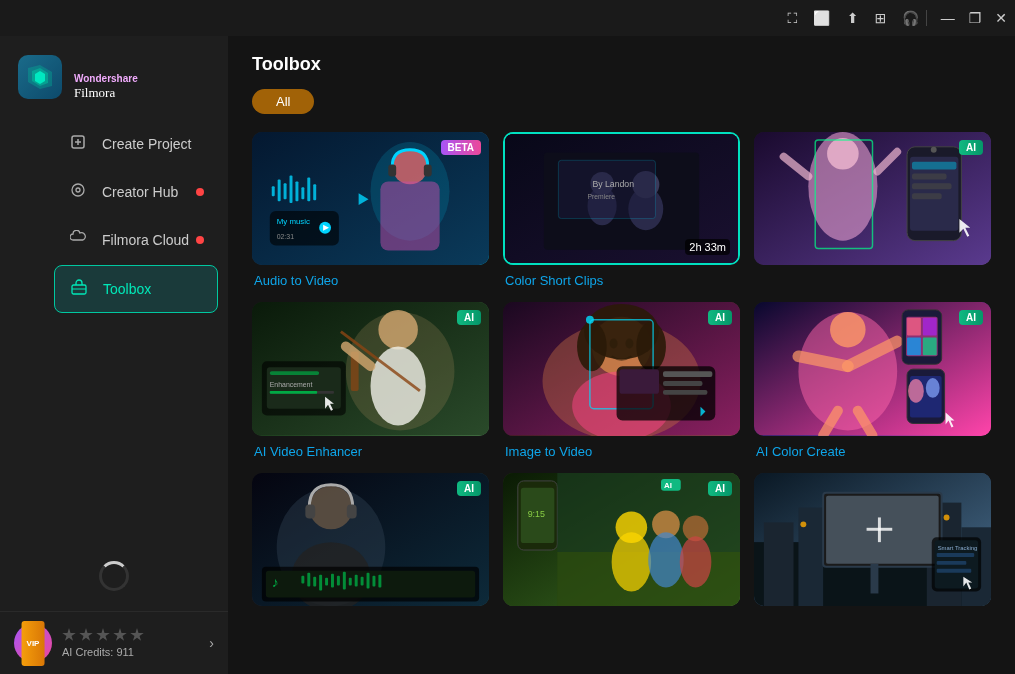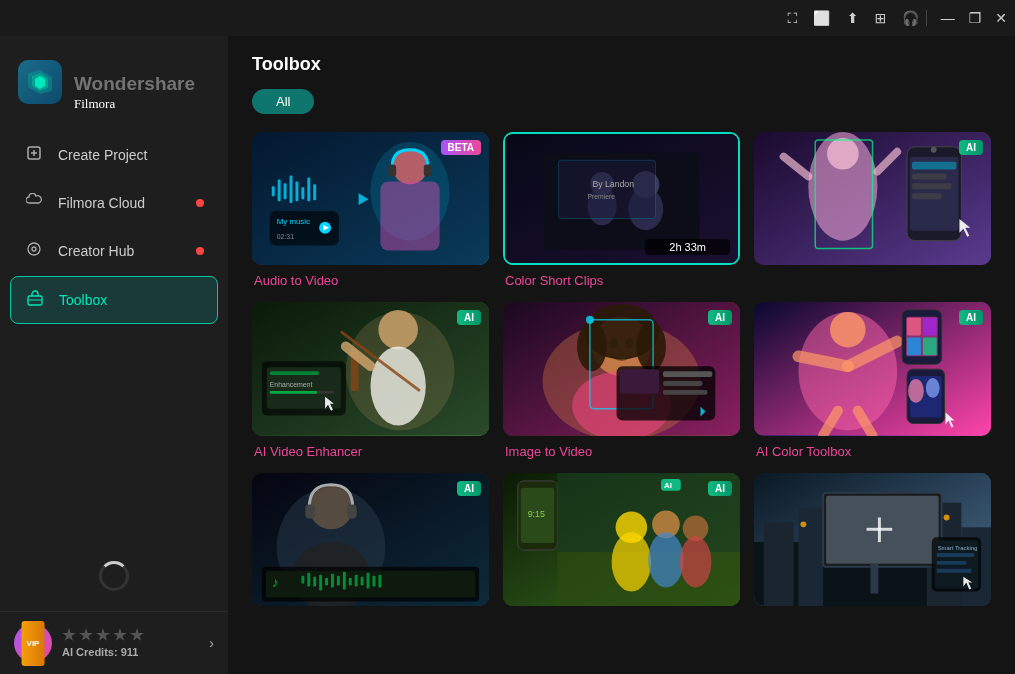--- a/index.html
+++ b/index.html
@@ -84,38 +84,39 @@
       display: flex;
       align-items: center;
       justify-content: center;
       flex-shrink: 0;
     }
     .logo-text {
       display: flex;
       flex-direction: column;
     }
     .logo-title {
-      font-size: 19px;
+      font-size: 10px;
       font-weight: 700;
-      color: #737373;
+      color: #f0abfc;
       line-height: 1.2;
       margin-top: 21px;
     }
     .logo-subtitle {
       font-size: 13px;
       color: #fff;
       font-weight: 400;
       font-family: Liberation Serif, serif;
     }
 
     .sidebar-nav {
       display: flex;
       flex-direction: column;
       gap: 2px;
       padding: 0 10px;
+      margin-left: 44px;
     }
     .nav-item {
       display: flex;
       align-items: center;
       gap: 14px;
       padding: 13px 14px;
       border-radius: 8px;
       cursor: pointer;
       position: relative;
       color: #ccc;
@@ -237,21 +238,21 @@
     }
     .filter-btn {
       padding: 5px 24px;
       border-radius: 20px;
       font-size: 13px;
       cursor: pointer;
       border: none;
       outline: none;
     }
     .filter-btn.active {
-      background: #0f766e;
+      background: #a16207;
       color: #fff;
     }
     .filter-btn:not(.active) {
       background: transparent;
       color: #888;
       border: 1px solid #333;
     }
 
     
     .grid-container {
@@ -337,32 +338,32 @@
       color: #fff;
     }
 
     .card-timestamp {
       position: absolute;
       bottom: 8px;
       right: 8px;
       background: rgba(0,0,0,0.7);
       color: #fff;
       font-size: 11px;
-      padding: 2px 24px;
+      padding: 2px 4px;
       border-radius: 4px;
     }
 
     .tool-card-wrapper {
       display: flex;
       flex-direction: column;
     }
     .tool-card-name {
       padding: 8px 2px 0;
       font-size: 13px;
-      color: #ec4899;
+      color: #0ea5e9;
     }
   </style>
 </head>
 <body>
 
 <div class="title-bar">
   <div class="title-bar-icons">
     <span class="title-bar-icon">⛶</span>
     <span class="title-bar-icon">⬜</span>
     <span class="title-bar-icon">⬆</span>
@@ -401,34 +402,34 @@
             <rect x="2" y="2" width="12" height="12" rx="2" stroke="#aaa" stroke-width="1.5" fill="none"></rect>
             <line x1="8" y1="5" x2="8" y2="11" stroke="#aaa" stroke-width="1.5"></line>
             <line x1="5" y1="8" x2="11" y2="8" stroke="#aaa" stroke-width="1.5"></line>
           </svg>
         </span>
         <span>Create Project</span>
       </div>
       <div class="nav-item">
         <span class="nav-icon">
           <svg width="16" height="16" viewBox="0 0 16 16" fill="none">
-            <path d="M3 10a3 3 0 010-6 3.5 3.5 0 016.9-1A3 3 0 0113 10H3z" stroke="#aaa" stroke-width="1.3" fill="none"></path>
-          </svg>
-        </span>
-        <span>Filmora Cloud</span>
-        <div class="nav-badge"></div>
-      </div>
-      <div class="nav-item">
-        <span class="nav-icon">
-          <svg width="16" height="16" viewBox="0 0 16 16" fill="none">
             <circle cx="8" cy="8" r="6" stroke="#aaa" stroke-width="1.3" fill="none"></circle>
             <circle cx="8" cy="8" r="2" stroke="#aaa" stroke-width="1.3" fill="none"></circle>
           </svg>
         </span>
         <span>Creator Hub</span>
+        <div class="nav-badge"></div>
+      </div>
+      <div class="nav-item">
+        <span class="nav-icon">
+          <svg width="16" height="16" viewBox="0 0 16 16" fill="none">
+            <path d="M3 10a3 3 0 010-6 3.5 3.5 0 016.9-1A3 3 0 0113 10H3z" stroke="#aaa" stroke-width="1.3" fill="none"></path>
+          </svg>
+        </span>
+        <span>Filmora Cloud</span>
         <div class="nav-badge"></div>
       </div>
       <div class="nav-item active">
         <span class="nav-icon">
           <svg width="16" height="16" viewBox="0 0 16 16" fill="none">
             <rect x="1" y="6" width="14" height="9" rx="1.5" stroke="#00e8b8" stroke-width="1.3" fill="none"></rect>
             <path d="M5 6V4a3 3 0 016 0v2" stroke="#00e8b8" stroke-width="1.3" fill="none"></path>
             <line x1="1" y1="10" x2="15" y2="10" stroke="#00e8b8" stroke-width="1"></line>
           </svg>
         </span>
@@ -440,21 +441,21 @@
 
     <div class="sidebar-loading">
       <div class="spinner"></div>
     </div>
 
     <div class="sidebar-footer">
       <div class="avatar-wrap">
         <div class="avatar"></div>
         <div class="vip-badge">VIP</div>
       </div>
-      <div style="display:flex;flex-direction:column;gap:4px;font-weight:bold;">
+      <div style="display:flex;flex-direction:column;gap:4px;">
         <div class="footer-stars">
           <div class="star"></div>
           <div class="star"></div>
           <div class="star"></div>
           <div class="star"></div>
           <div class="star"></div>
         </div>
         <span class="footer-credits">AI Credits: 911</span>
       </div>
       <div class="footer-arrow">›</div>
@@ -693,21 +694,21 @@
                 <rect x="155" y="68" width="38" height="55" rx="6" fill="#1a1a3a" stroke="#333" stroke-width="1"></rect>
                 <rect x="158" y="75" width="32" height="42" rx="2" fill="#2233aa" opacity="0.5"></rect>
                 <ellipse cx="164" cy="90" rx="8" ry="12" fill="#ff88aa" opacity="0.7"></ellipse>
                 <ellipse cx="181" cy="87" rx="7" ry="10" fill="#88aaff" opacity="0.7"></ellipse>
 
                 <polygon points="194,112 194,124 197,120 200,127 202,126 199,120 203,120" fill="#fff" opacity="0.9"></polygon>
               </svg>
             </div>
             <div class="card-badge badge-ai">AI</div>
           </div>
-          <div class="tool-card-name">AI Color Toolbox</div>
+          <div class="tool-card-name">AI Color Create</div>
         </div>
 
         <div class="tool-card-wrapper">
           <div class="tool-card">
             <div class="tool-card-thumb thumb-row3-1">
               <svg width="100%" height="100%" viewBox="0 0 240 135" preserveAspectRatio="xMidYMid slice">
                 <defs>
                   <linearGradient id="bg7" x1="0" y1="0" x2="1" y2="1">
                     <stop offset="0%" stop-color="#050510"></stop>
                     <stop offset="100%" stop-color="#0d2a3a"></stop>

